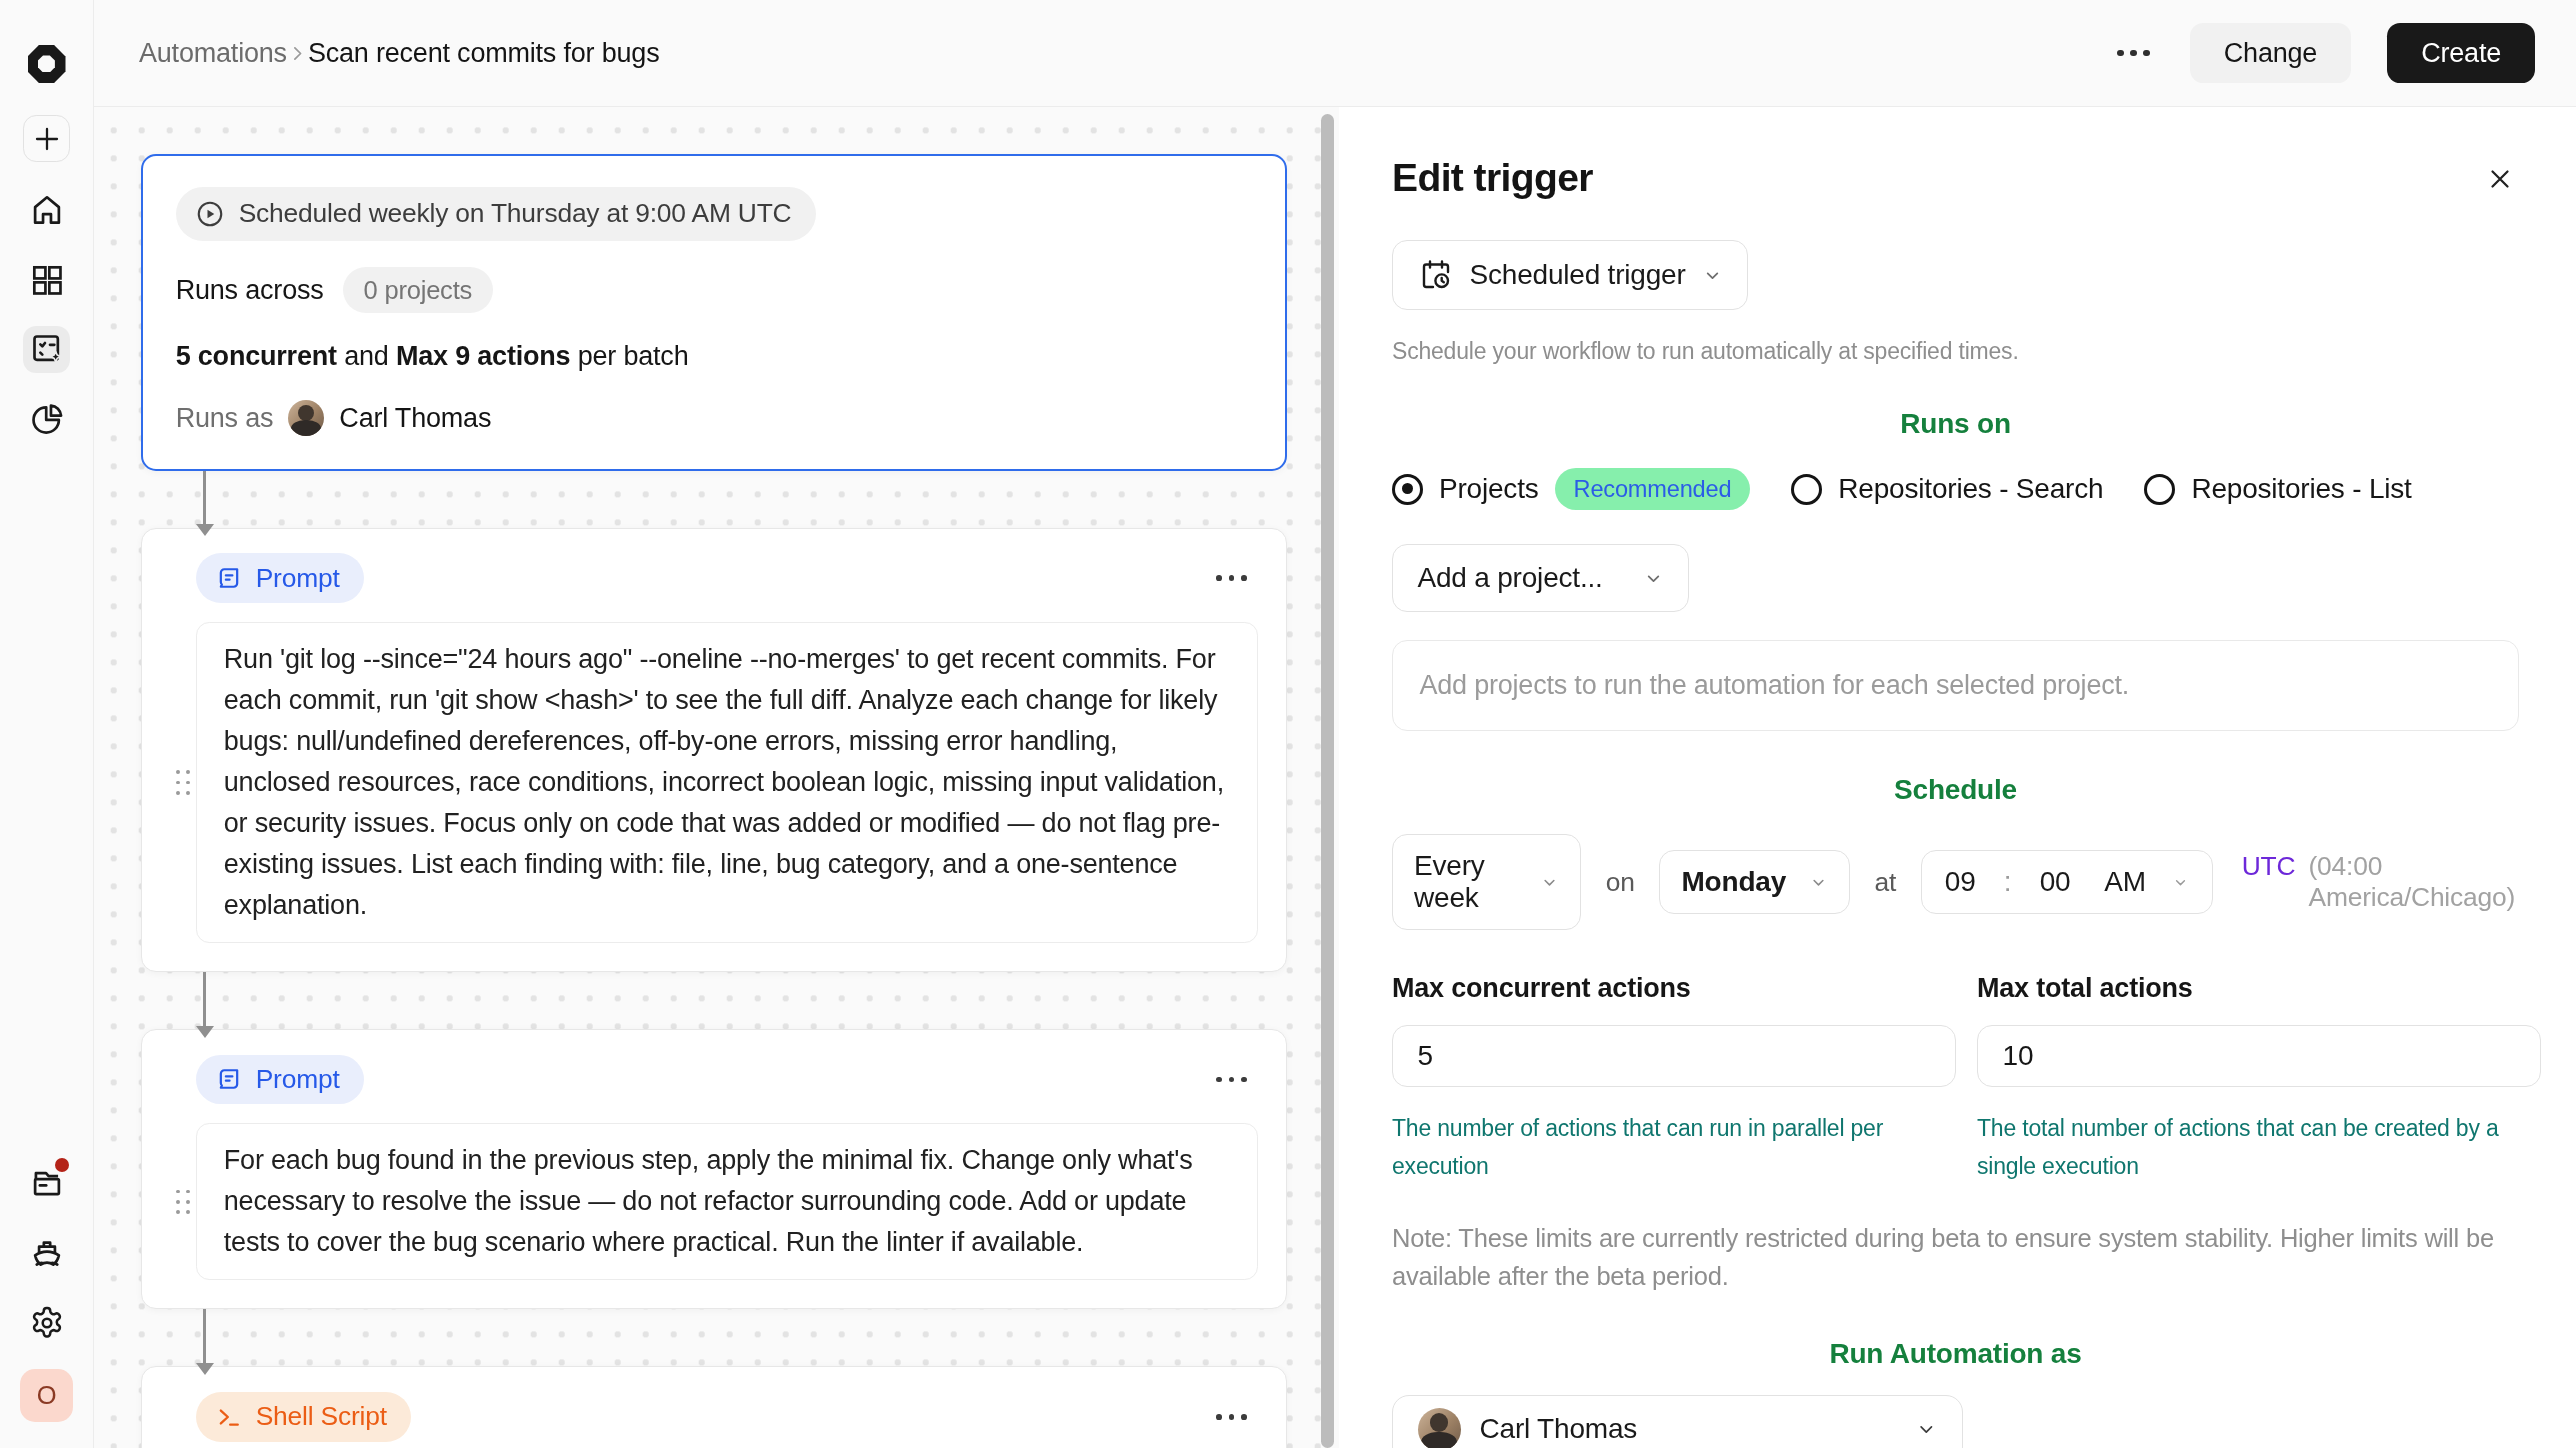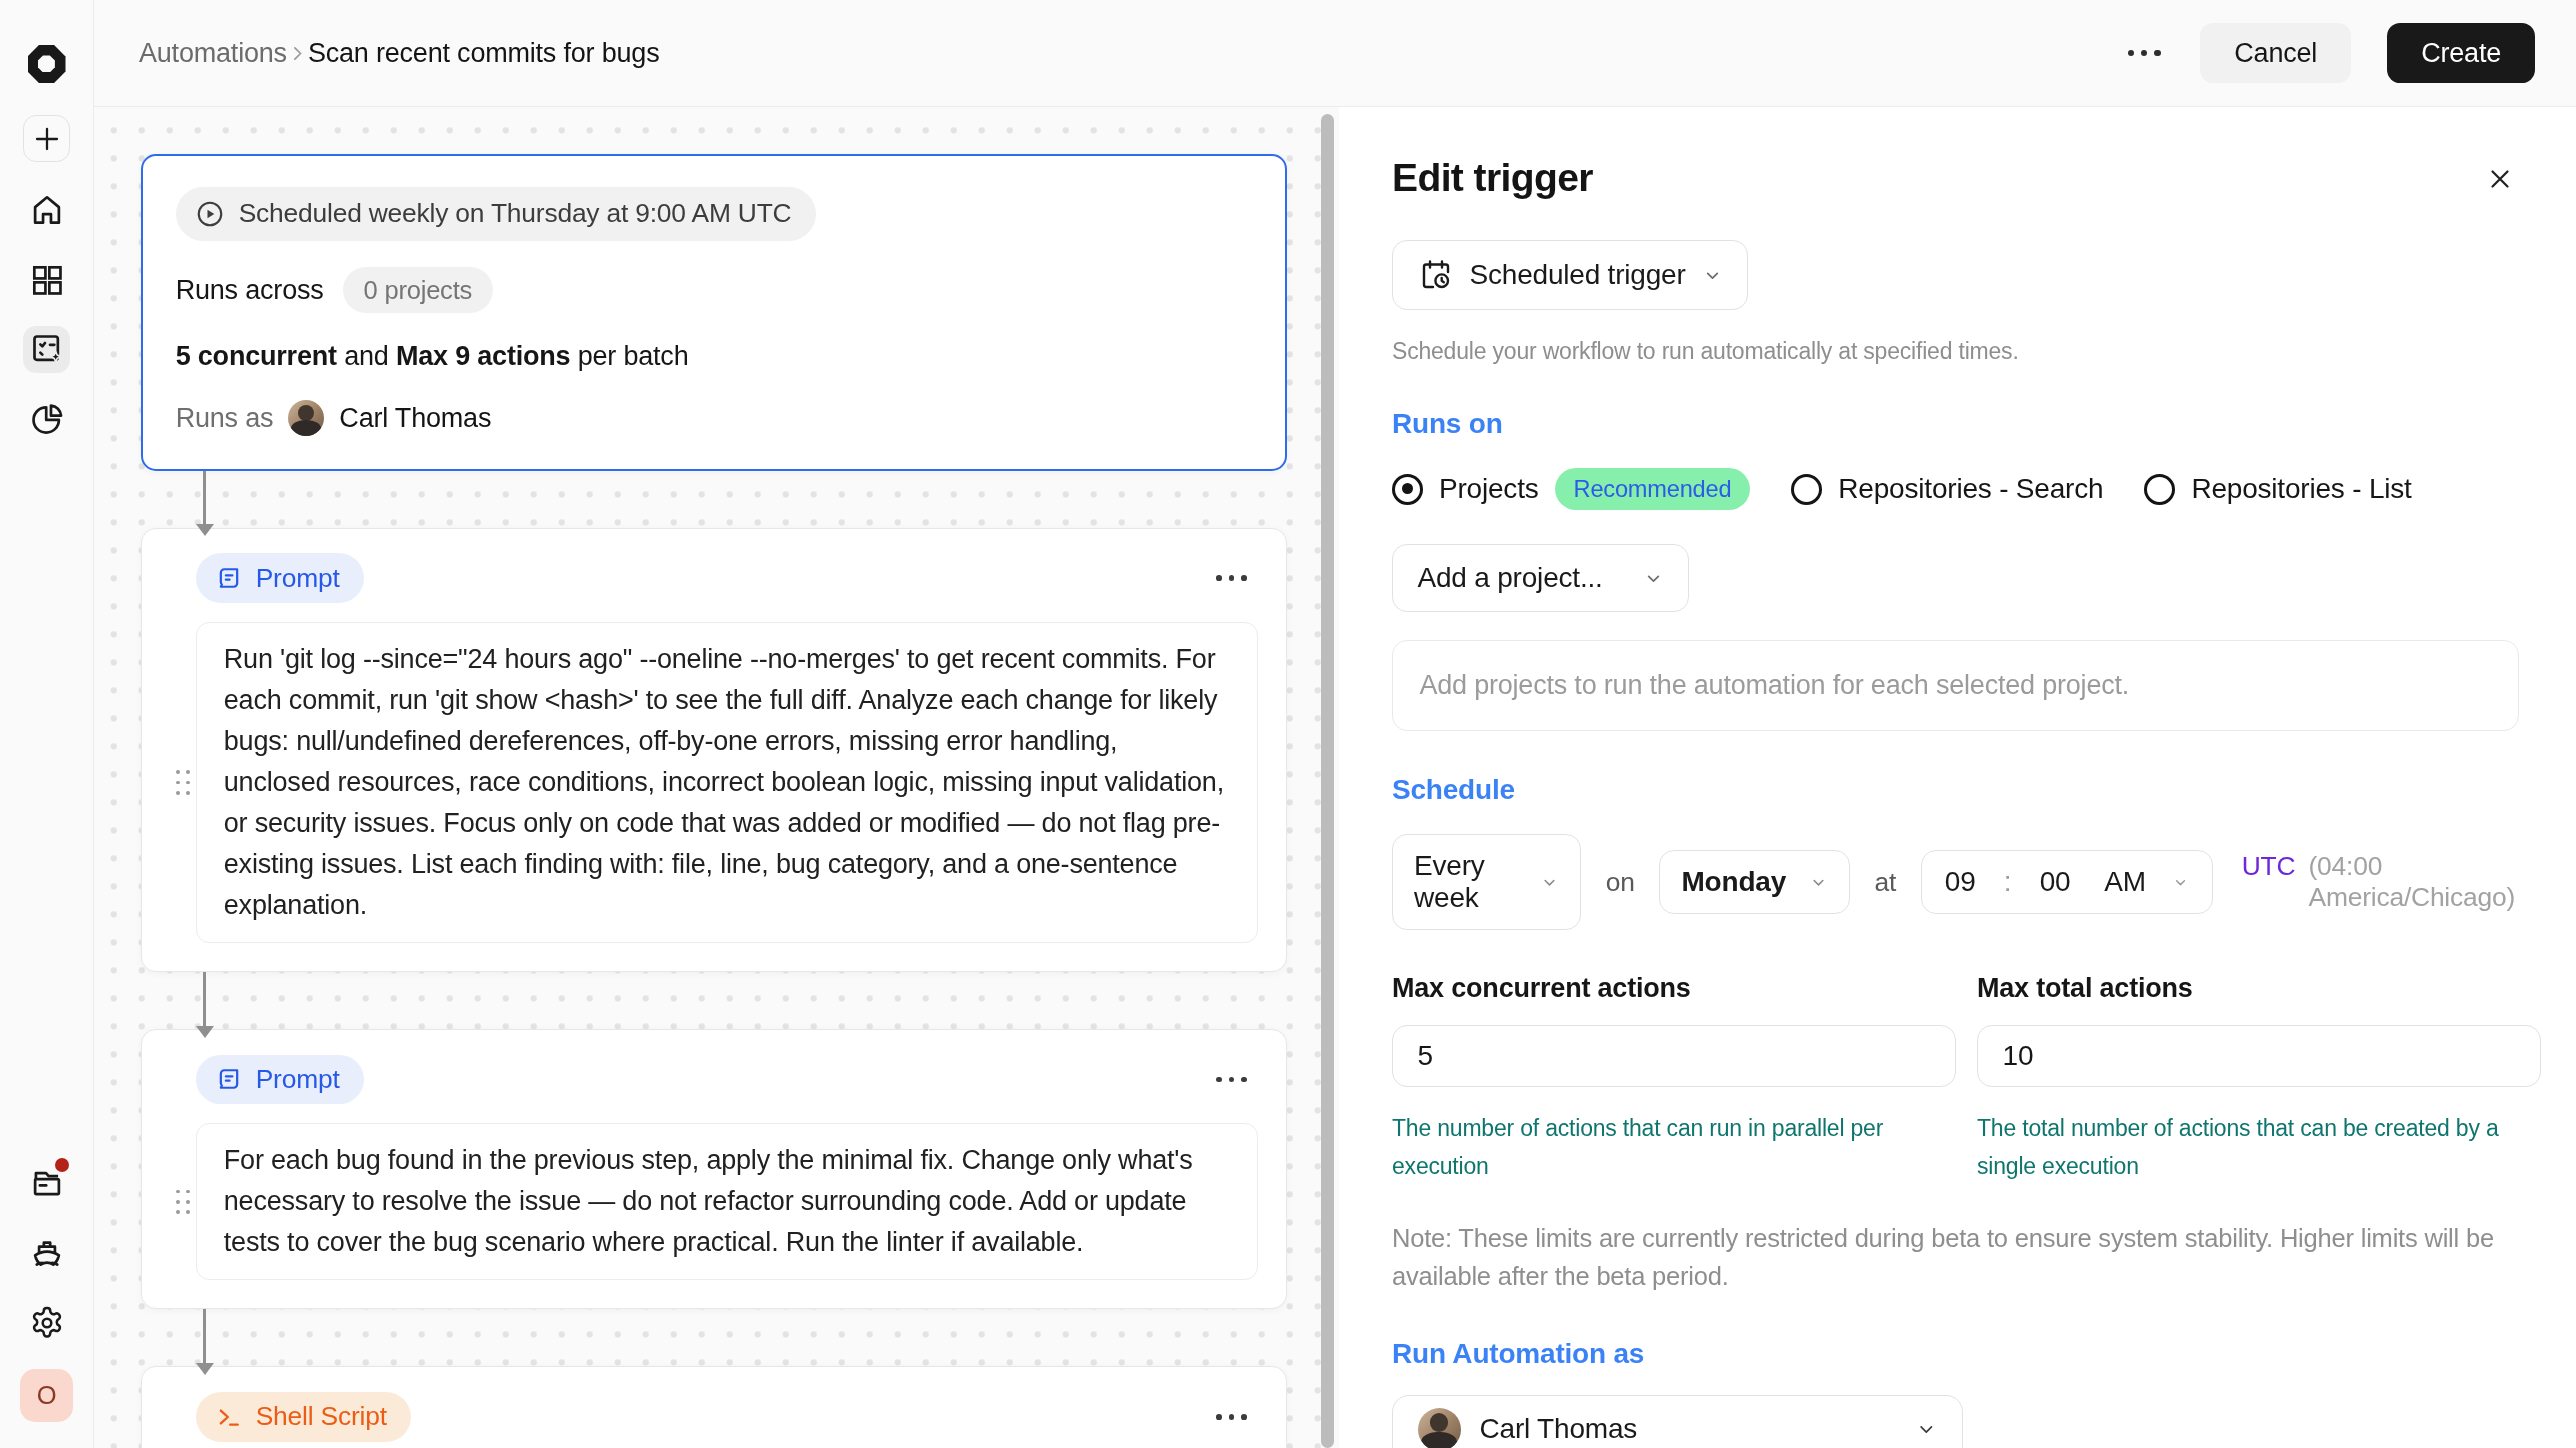--- a/index.html
+++ b/index.html
@@ -131,21 +131,21 @@
   .panel-title { font-size:39px; font-weight:700; color:#141414; letter-spacing:-0.6px; }
   .close-btn { margin-left:auto; margin-top:3.8px; cursor:pointer; padding:3.8px; }
 
   .select-box { display:inline-flex; align-items:center; border:1.9px solid #e2e2e2;
     border-radius:15px; background:#fff; cursor:pointer; }
   .trigger-select { margin-top:40px; gap:16px; padding:16px 24.5px; }
   .trigger-select .t { font-size:28px; font-weight:500; }
   .muted { color:#8e8e8e; font-size:23px; }
   .panel-desc { margin-top:28px; }
 
-  .sec-label { margin-top:43px; font-size:28px; font-weight:700; color:#3b82f6; }
+  .sec-label { margin-top:43px; font-size:28px; font-weight:700; color:#15803d;text-align:center; }
   .radio-row { margin-top:28px; display:flex; gap:41px; }
   .radio-opt { display:flex; align-items:center; gap:16px; cursor:pointer; }
   .radio { width:31px; height:31px; border:3.3px solid #141414; border-radius:50%;
     position:relative; flex:none; }
   .radio.sel::after { content:""; position:absolute; left:6.6px; top:6.6px; width:11.3px; height:11.3px;
     border-radius:50%; background:#141414; }
   .radio-opt .rl { font-size:28px; font-weight:500; color:#161616; }
   .rec-pill { background:#86efac; color:#2b5ce6; font-size:23.6px; font-weight:500;
     padding:7.5px 19px; border-radius:942px; }
 
@@ -279,21 +279,21 @@
         </svg>
     </span>
     <span class="cur">Scan recent commits for bugs</span>
   </div>
   <div class="hdr-right">
     <div class="dots3">
         <i></i>
         <i></i>
         <i></i>
       </div>
-    <button class="btn ghost">Cancel</button>
+    <button class="btn ghost">Change</button>
     <button class="btn primary">Create</button>
   </div>
 </div>
 
 <div class="canvas">
   <div class="flow">
 
     <div class="card selected">
       <div class="pill-schedule">
         <span>

